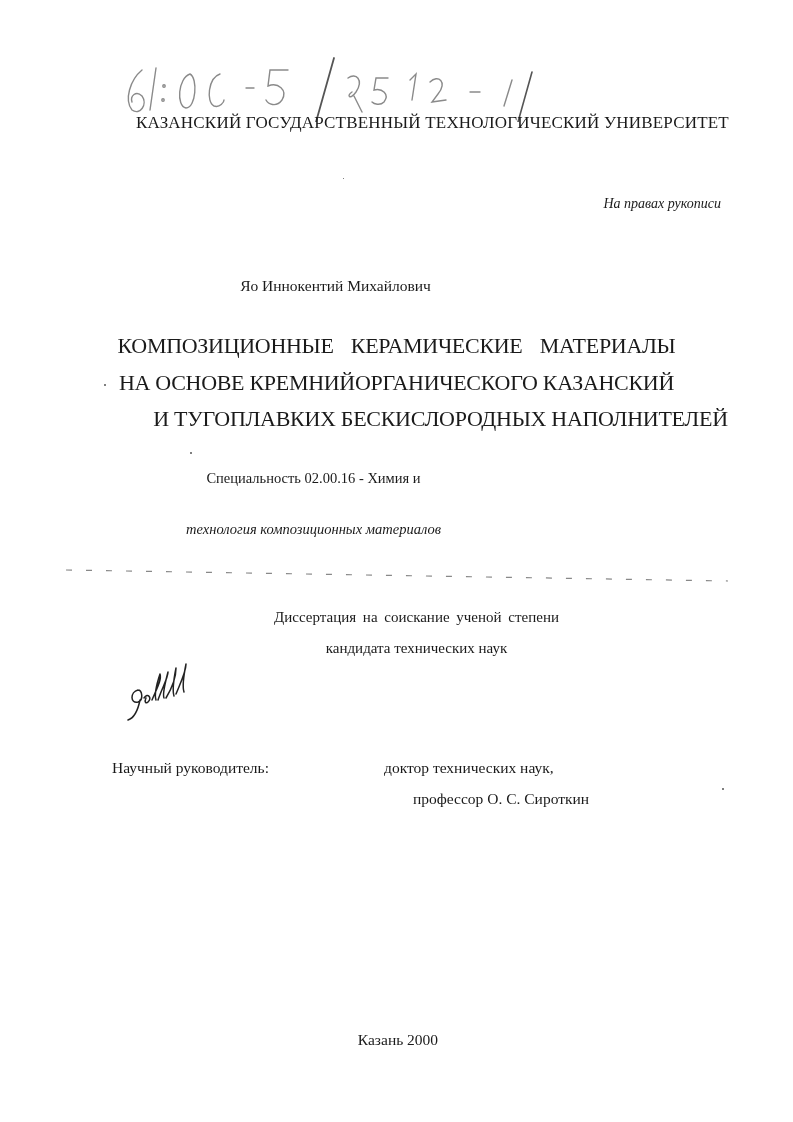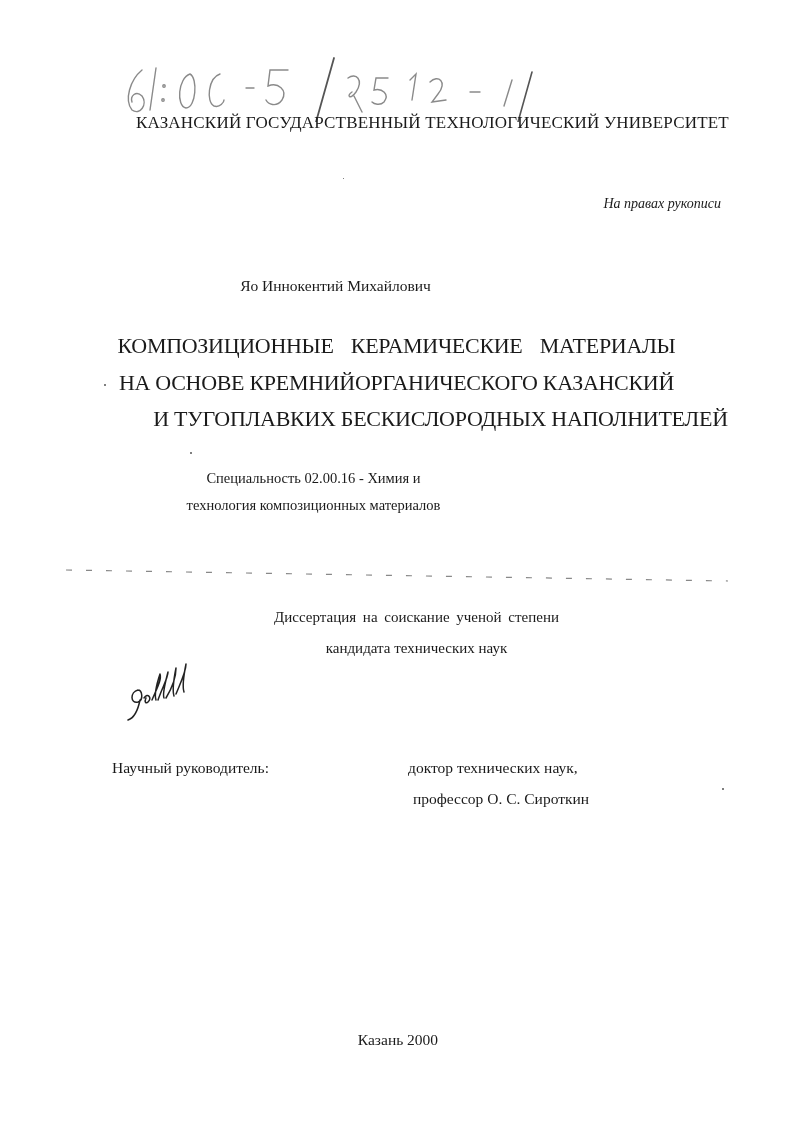--- a/index.html
+++ b/index.html
@@ -9,28 +9,28 @@
   .handwritten { left:120px; top:52px; width:440px; height:70px; }
   .university { left:0; width:793px; top:113px; text-align:center; font-size:17px; letter-spacing:0.2px;padding-left:36px; }
   .rights { right:72px; top:196px; font-style:italic; font-size:14px; }
   .author { left:0; width:643px; top:277px; text-align:center; font-size:15.5px; padding-left:28px; box-sizing:border-box; }
   .title { left:0; width:793px; text-align:center; font-size:22px; letter-spacing:-0.3px; }
   .t1 { top:333px; word-spacing:12px; }
   .t2 { top:370px; }
   .t3 { top:406px;margin-left:44px; }
   .spec { left:0; width:627px; text-align:center; font-size:14.5px; }
   .s1 { top:470px; }
-  .s2 { top:497px; }
+  .s2 { top:521px;font-style:italic; }
   .dashes { left:62px; top:565px; width:670px; height:20px; }
   .diss { left:0; width:793px; text-align:center; font-size:15px; padding-left:40px; box-sizing:border-box; }
   .d1 { top:609px; word-spacing:3px; }
   .d2 { top:640px; }
   .signature { left:124px; top:660px; width:70px; height:62px; }
   .sup-label { left:112px; top:759px; font-size:15.5px; }
-  .sup-1 { left:408px; top:759px; font-size:15.5px; }
+  .sup-1 { left:384px; top:759px; font-size:15.5px; }
   .sup-2 { left:384px; top:790px; font-size:15.5px;margin-left:29px; }
   .city { left:0; width:793px; top:1031px; text-align:center; font-size:15.5px; padding-left:3px; box-sizing:border-box; }
   .speck { position:absolute; width:2px; height:2px; background:#555; border-radius:1px; }
 </style>
 </head>
 <body>
 
 <svg class="abs handwritten" viewBox="0 0 440 70">
   <g fill="none" stroke="#8a8a8a" stroke-width="1.4" stroke-linecap="round">
     <path d="M22 18 C10 28 4 48 12 58 C20 64 28 52 22 44 C16 38 10 44 12 50"></path>

